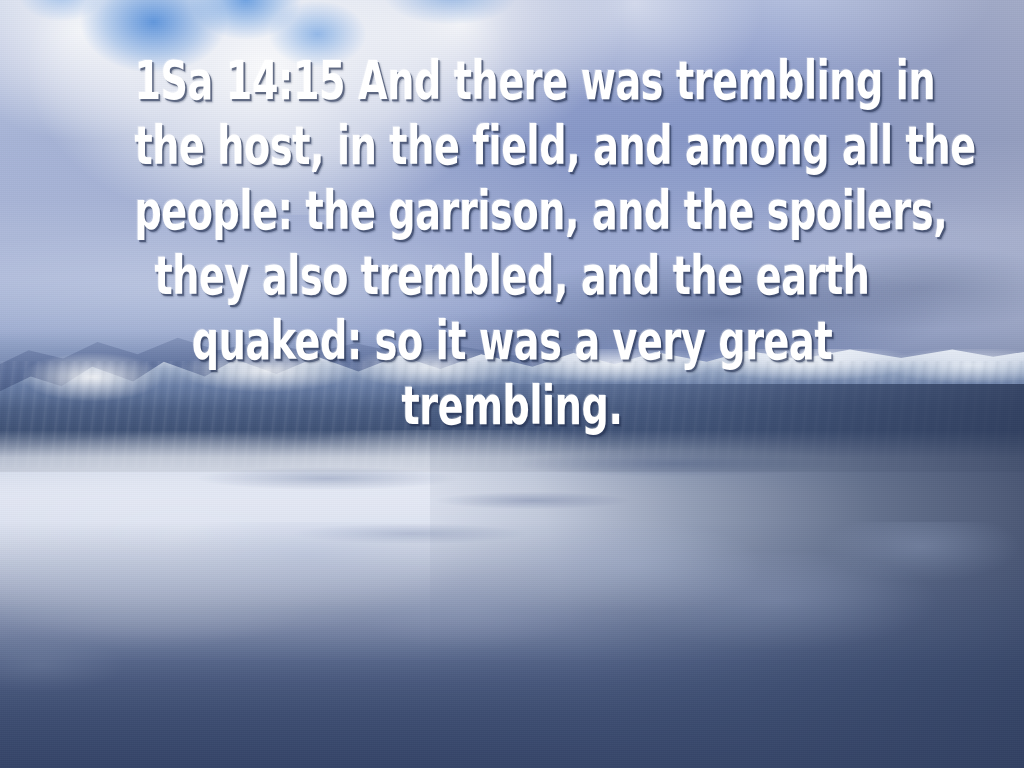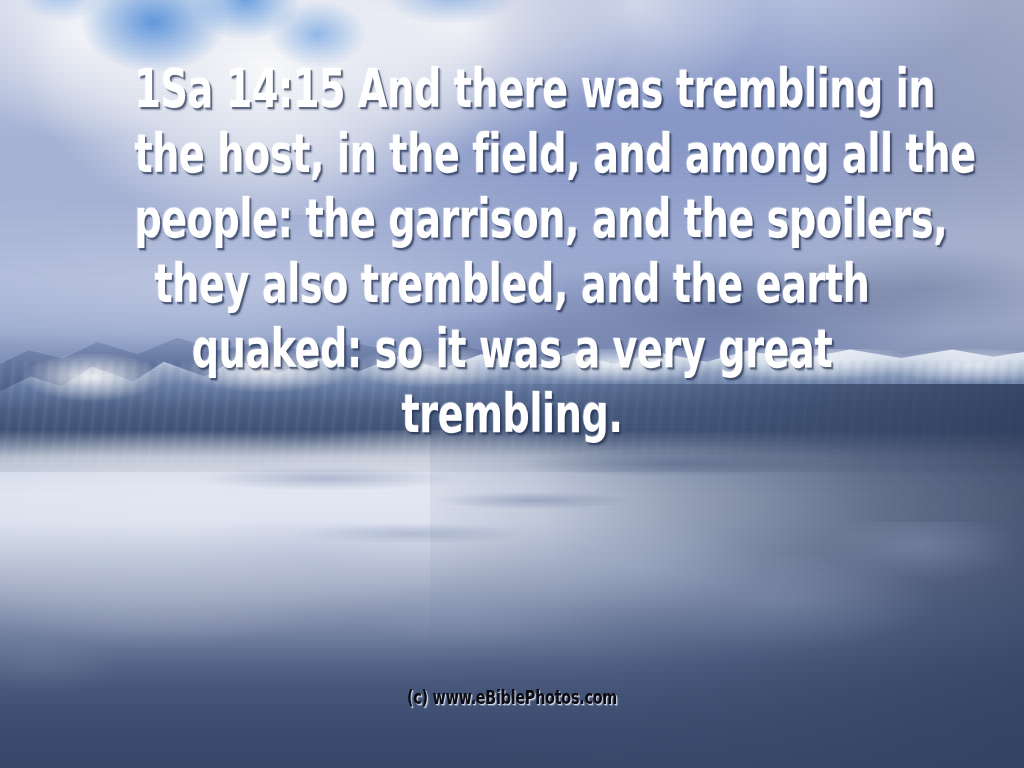--- a/index.html
+++ b/index.html
@@ -214,21 +214,20 @@
 
   
   .verse-block {
     position: absolute;
     left: 0;
     top: 48px;
     width: 1024px;
     padding: 0 40px;
     text-align: center;
     z-index: 10;
-    margin-top: 8px;
   }
   .verse-line {
     font-family: "DejaVu Sans Condensed", "Liberation Sans Narrow", "Liberation Sans", sans-serif;
     font-weight: 700;
     font-size: 53px;
     line-height: 65px;
     letter-spacing: -0.5px;
     color: #ffffff;
     white-space: nowrap;
     transform: scaleX(0.80);
@@ -288,17 +287,14 @@
 
   <div class="verse-block">
     <div class="verse-line">1Sa 14:15 And there was trembling in</div>
     <div class="verse-line">the host, in the field, and among all the</div>
     <div class="verse-line">people: the garrison, and the spoilers,</div>
     <div class="verse-line">they also trembled, and the earth</div>
     <div class="verse-line">quaked: so it was a very great</div>
     <div class="verse-line">trembling.</div>
   </div>
 
-  <div class="credit">
-    <span class="credit-inner">(c) www.eBiblePhotos.com</span>
-  </div>
 
 </div>
 
 </body></html>

